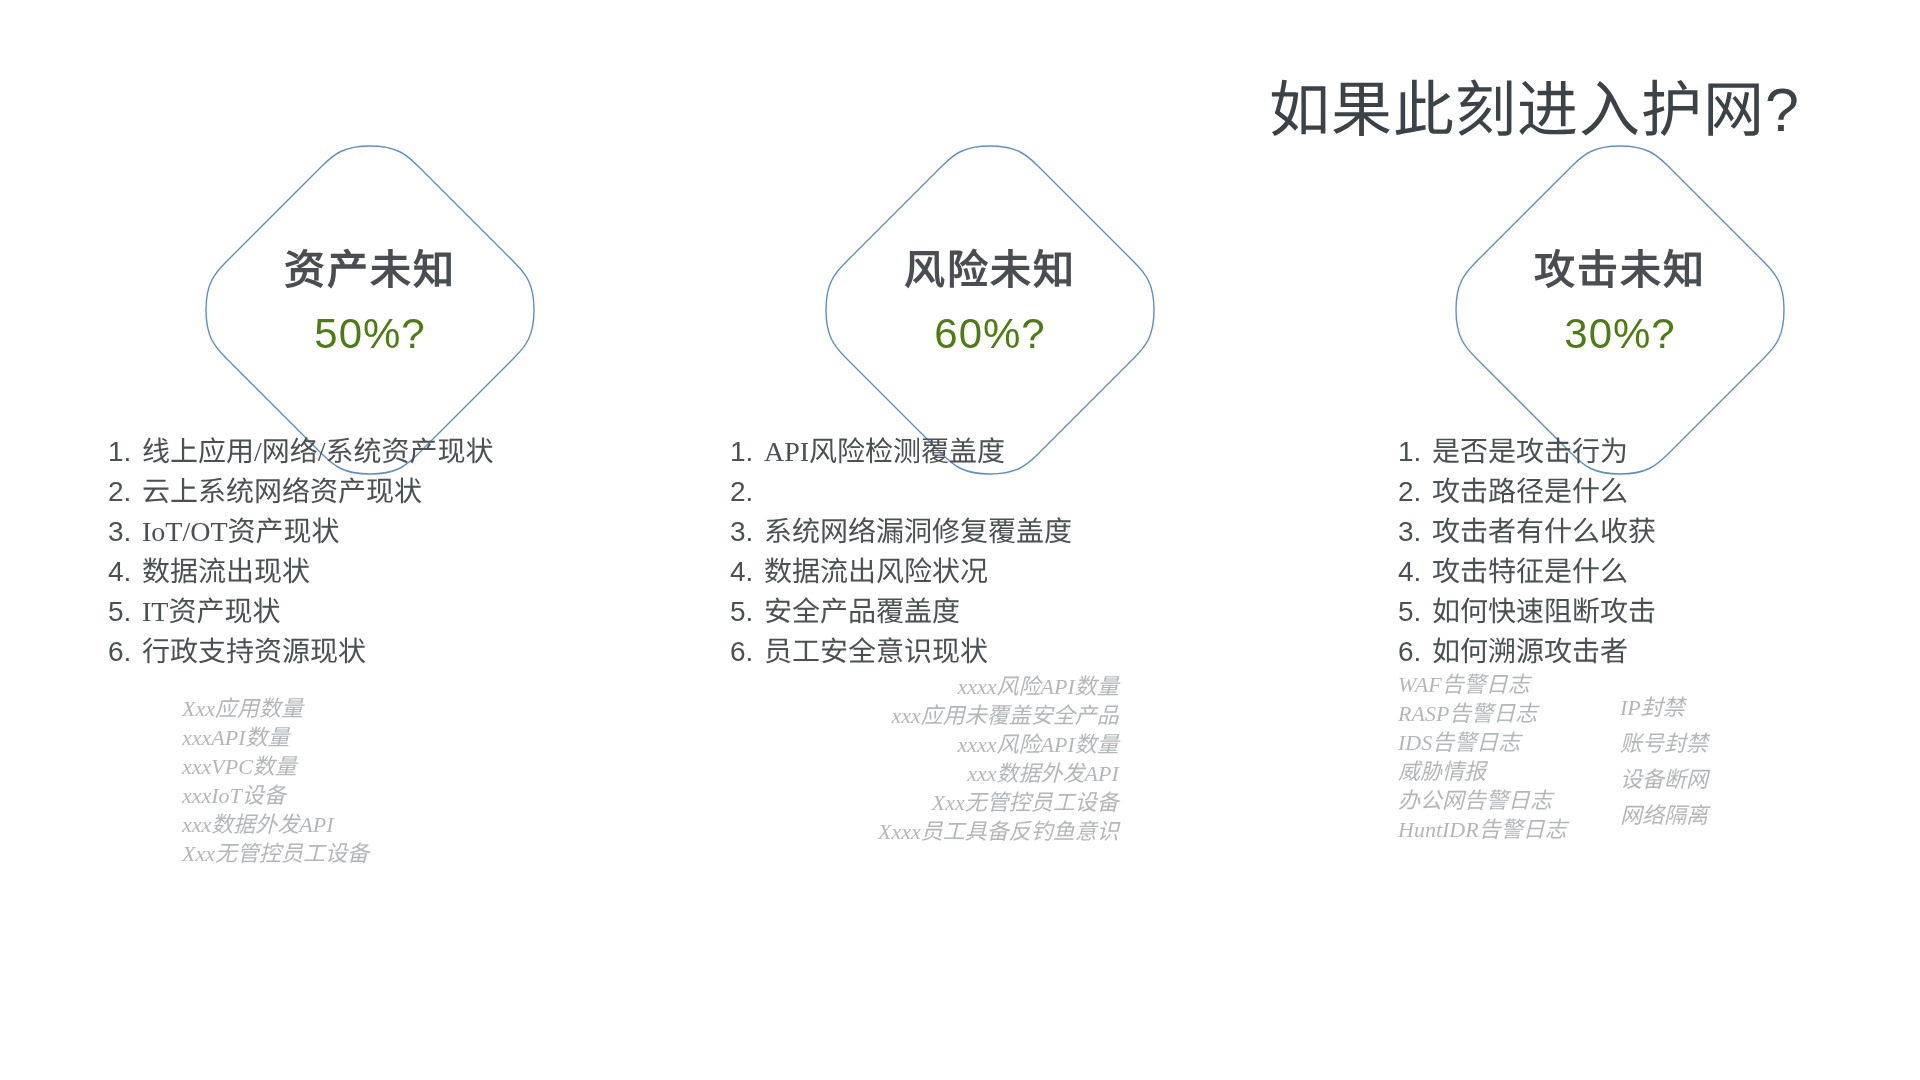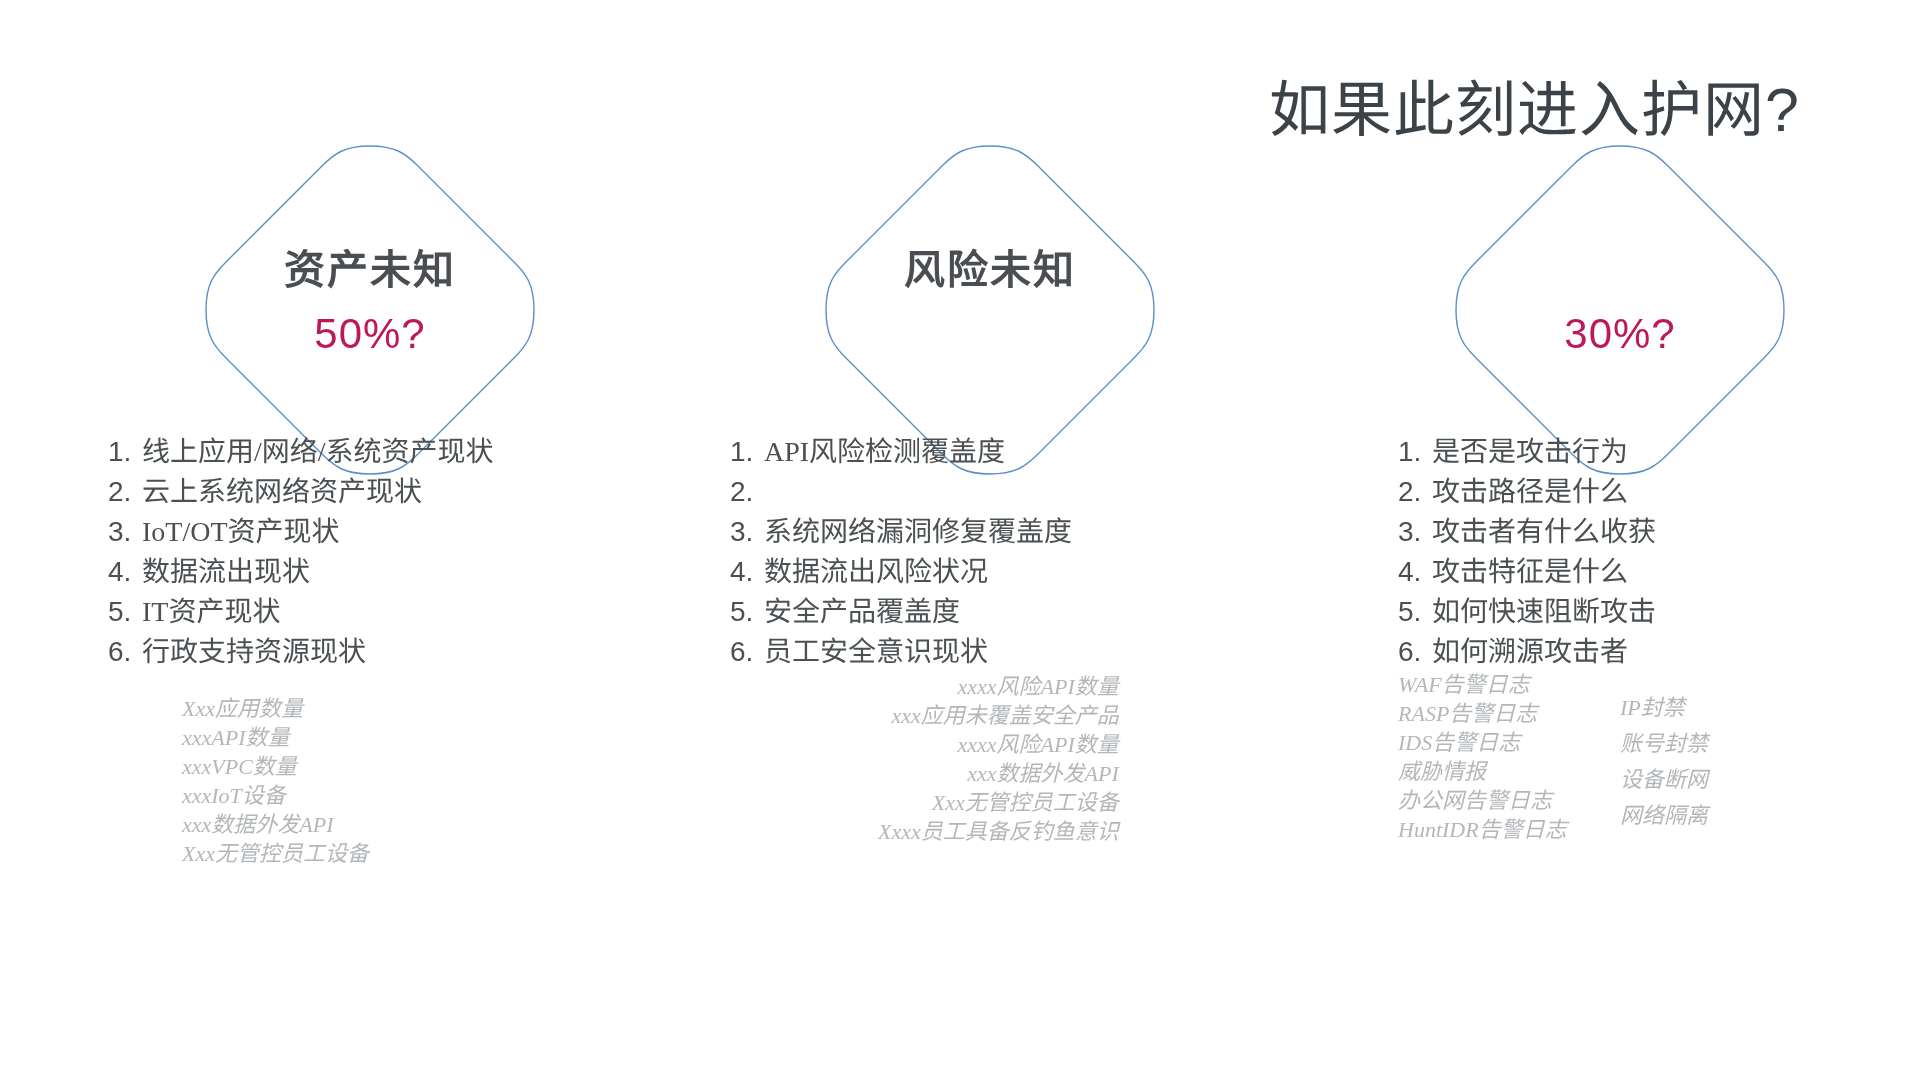--- a/index.html
+++ b/index.html
@@ -89,21 +89,21 @@
     letter-spacing: 2px;
   }
   .diamond-pct {
     position: absolute;
     left: 0;
     right: 0;
     top: 170px;
     text-align: center;
     font-size: 42px;
     font-weight: 400;
-    color: #be185d;
+    color: #4d7c0f;
     letter-spacing: 1px;
   }
 
   
   .item-list {
     position: absolute;
     top: 432px;
     left: 0;
     width: 620px;
     list-style: none;
@@ -231,20 +231,21 @@
                    L 218 314
                    C 206 326 196 334 170 334
                    C 144 334 134 326 122 314
                    L 26 218
                    C 14 206 6 196 6 170
                    C 6 144 14 134 26 122
                    L 122 26
                    C 134 14 144 6 170 6 Z"></path>
         </svg>
         <div class="diamond-label">风险未知</div>
+        <div class="diamond-pct">60%?</div>
       </div>
 
       <ul class="item-list">
         <li>
           <span class="item-num">1.</span>
           <span class="item-text">API风险检测覆盖度</span>
         </li>
         <li>
           <span class="item-num">2.</span>
         </li>
@@ -287,20 +288,21 @@
                    C 334 196 326 206 314 218
                    L 218 314
                    C 206 326 196 334 170 334
                    C 144 334 134 326 122 314
                    L 26 218
                    C 14 206 6 196 6 170
                    C 6 144 14 134 26 122
                    L 122 26
                    C 134 14 144 6 170 6 Z"></path>
         </svg>
+        <div class="diamond-label">攻击未知</div>
         <div class="diamond-pct">30%?</div>
       </div>
 
       <ul class="item-list">
         <li>
           <span class="item-num">1.</span>
           <span class="item-text">是否是攻击行为</span>
         </li>
         <li>
           <span class="item-num">2.</span>

